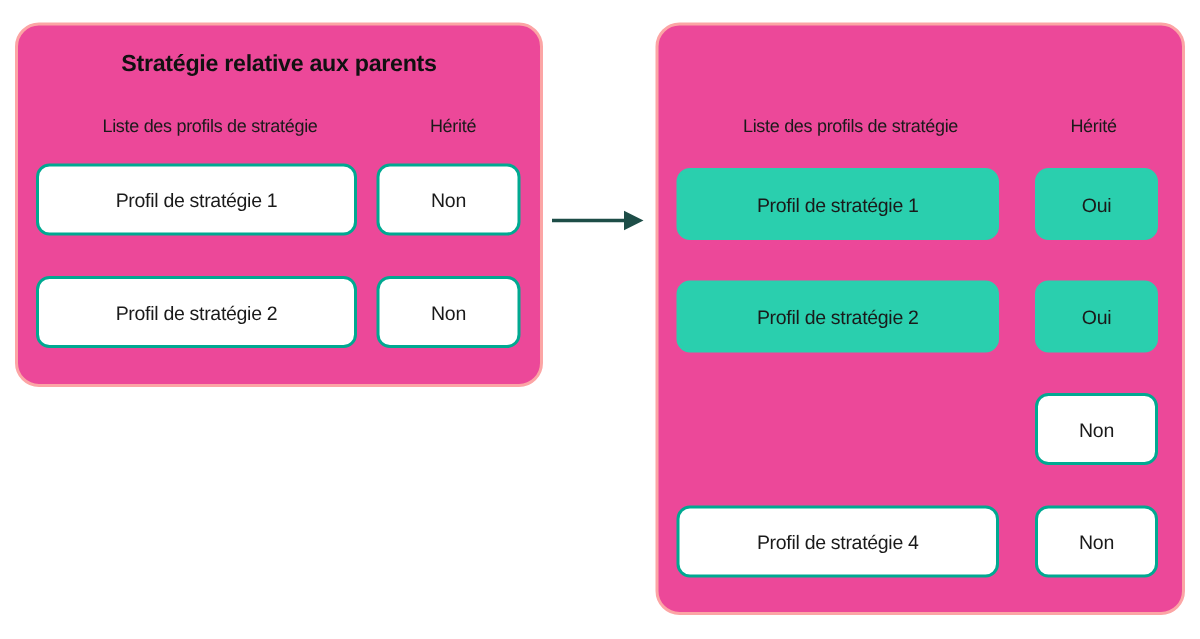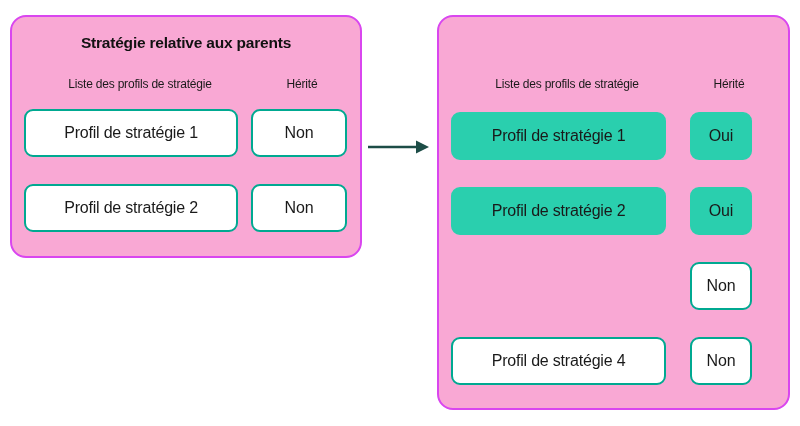--- a/index.html
+++ b/index.html
@@ -17,23 +17,23 @@
   #stage {
     position: relative;
     width: 800px;
     height: 426px;
   }
 
   
   .panel {
     position: absolute;
     box-sizing: border-box;
-    border: 2px solid #d946ef;
+    border: 2px solid #fca5a5;
     border-radius: 16px;
-    background: #f9a8d4;
+    background: #ec4899;
   }
   #panel-parents {
     left: 10px;
     top: 15px;
     width: 352px;
     height: 243px;
   }
   #panel-enfants {
     left: 437px;
     top: 15px;
@@ -90,39 +90,39 @@
 
   .cell {
     position: absolute;
     box-sizing: border-box;
     border: 2px solid #00a991;
     border-radius: 9px;
     background: #ffffff;
     display: flex;
     align-items: center;
     justify-content: center;
-    font-size: 16px;
+    font-size: 13px;
     letter-spacing: -0.2px;
     color: #1a1a1a;
     white-space: nowrap;
     height: 48px;
     top: 0;
   }
   .cell.filled {
     background: #2ACFAE;
     border-color: #2ACFAE;
   }
 
   
   #panel-parents .cell-profile  { left: 12px;  width: 214px; }
   #panel-parents .cell-inherited{ left: 239px; width: 96px;  }
 
   
   #panel-enfants .cell-profile  { left: 12px;  width: 215px; }
-  #panel-enfants .cell-inherited{ left: 251px; width: 62px;  }
+  #panel-enfants .cell-inherited{ left: 251px; width: 82px;  }
 
   
   #arrow {
     position: absolute;
     left: 368px;
     top: 136px;
     width: 62px;
     height: 22px;
   }
 </style>

